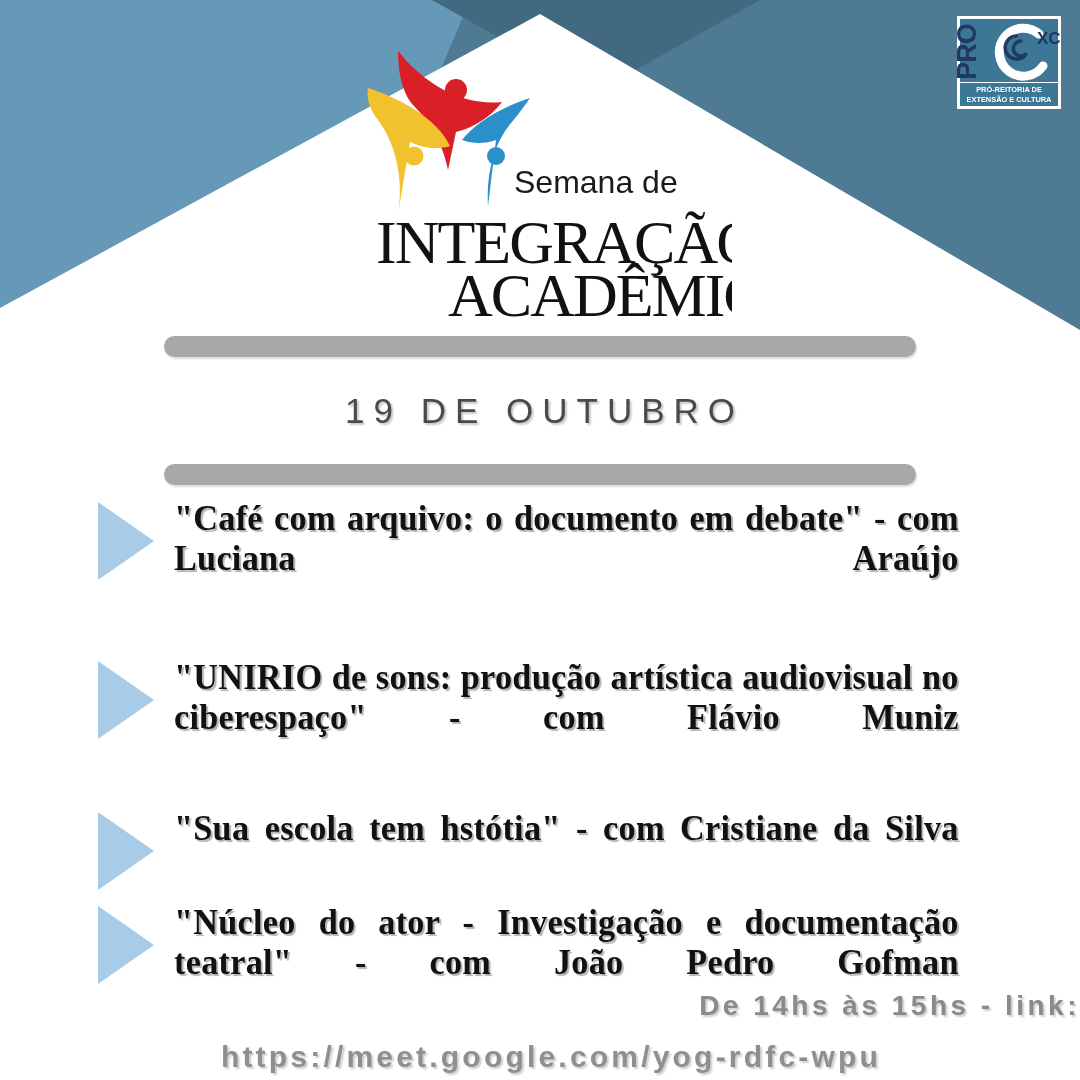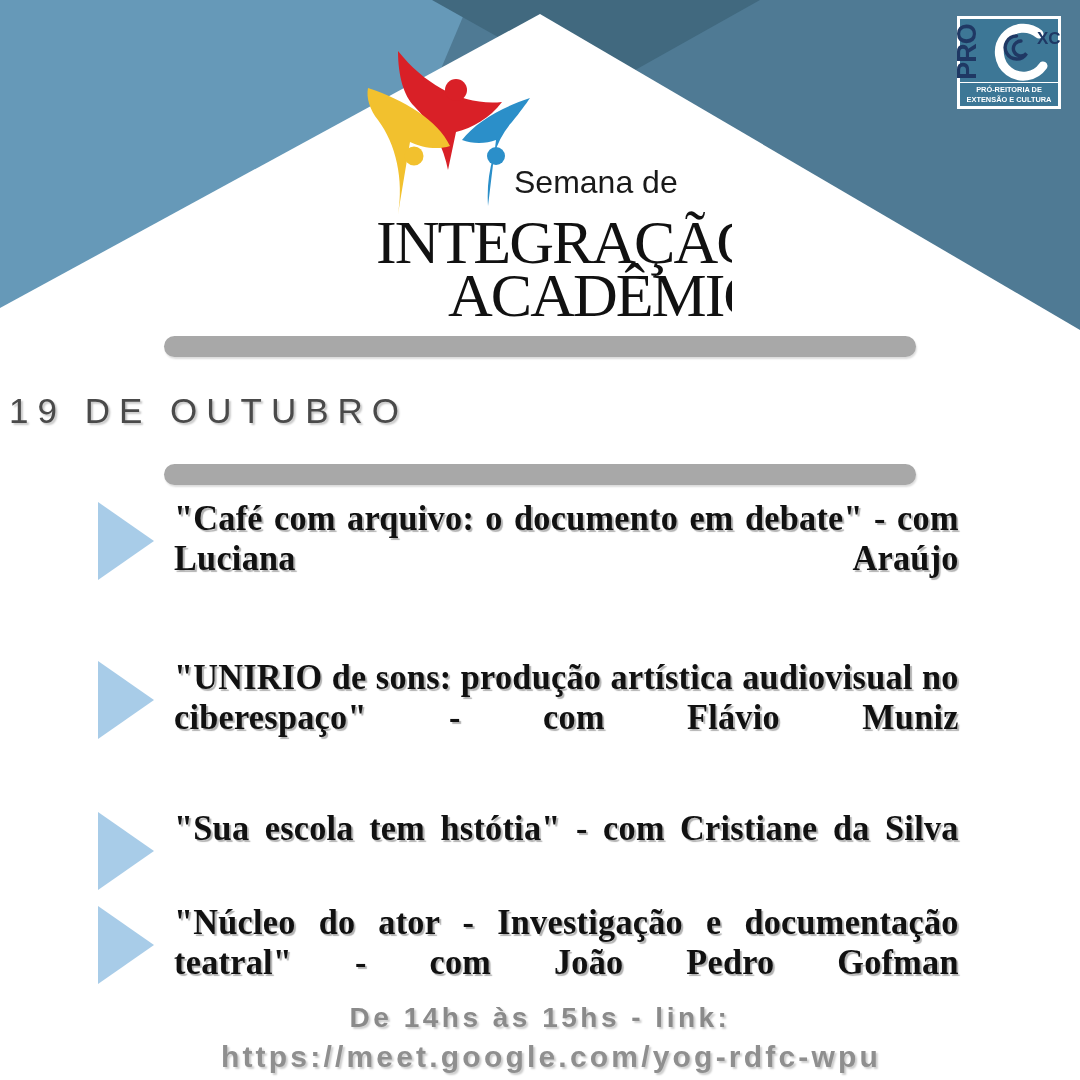--- a/index.html
+++ b/index.html
@@ -57,21 +57,21 @@
   }
   .rule-bar {
     width: 752px;
     height: 21px;
     margin: 0 auto;
     background: #a8a8a8;
     border-radius: 11px;
     box-shadow: 1px 2px 2px rgba(0,0,0,0.14);
   }
   .date-text {
-    text-align: left;
+    text-align: center;
     font-family: "Liberation Sans", sans-serif;
     font-weight: 400;
     font-size: 35px;
     letter-spacing: 9px;
     color: #4a4a4a;
     margin: 34px 0 33px 0;
     text-shadow: 2px 2px 2px rgba(0,0,0,0.22);
     padding-left: 9px;
   }
 
@@ -130,21 +130,22 @@
     width: 1080px;
     text-align: center;
   }
   .footer-line1 {
     font-family: "Liberation Sans", sans-serif;
     font-weight: bold;
     font-size: 28px;
     letter-spacing: 3.5px;
     color: #8a8a8a;
     text-shadow: 2px 2px 2px rgba(0,0,0,0.20);
-    margin-bottom: 6px;
+    margin-bottom: 18px;
+    text-align: right;
   }
   .footer-line2 {
     font-family: "Liberation Sans", sans-serif;
     font-weight: bold;
     font-size: 30px;
     letter-spacing: 3.2px;
     color: #8f8f8f;
     text-shadow: 2px 2px 2px rgba(0,0,0,0.20);
     padding-left: 22px;
   }

